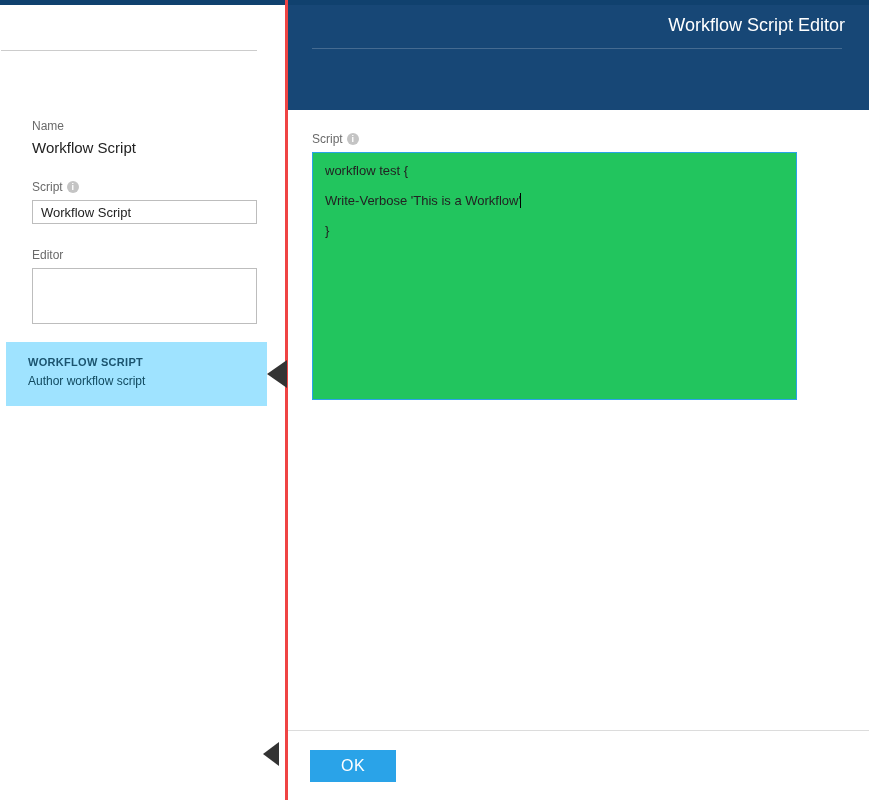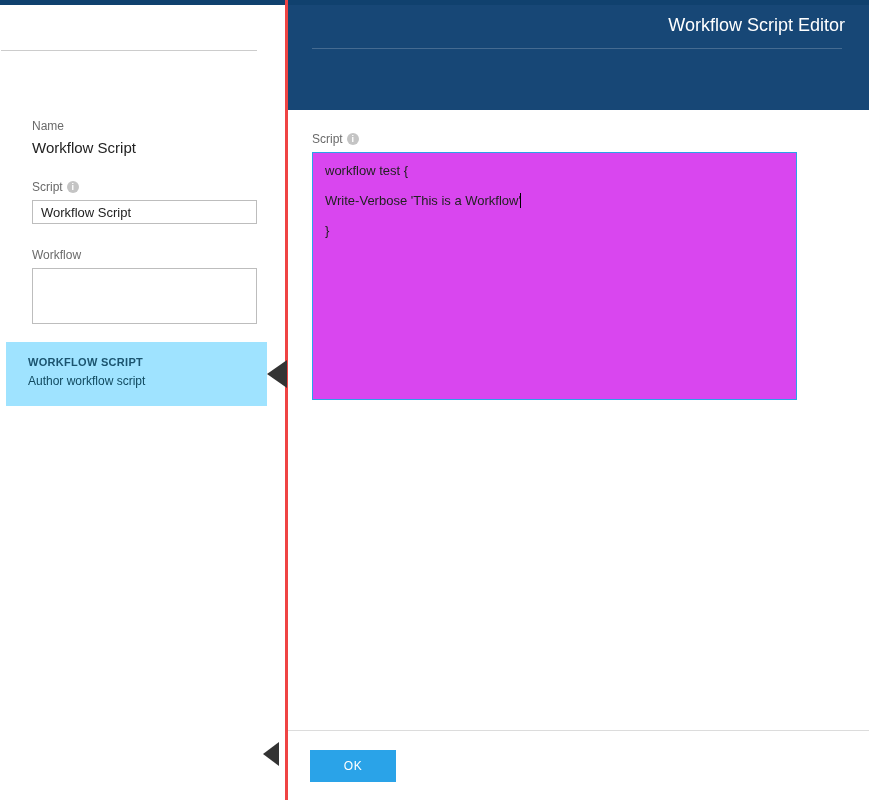--- a/index.html
+++ b/index.html
@@ -67,38 +67,38 @@
       height: 105px; background: #174776; color: #fff;
       padding: 10px 24px 0 24px;
     }
     .right-header .title-row { font-size: 18px; font-weight: 300; padding-bottom: 12px; text-align: right; }
     .right-header .hr { height: 1px; background: rgba(255,255,255,.2); width: 530px; }
 
     .right-body { flex: 1; padding: 22px 24px 0 24px; position: relative; }
     .script-label { font-size: 12px; color: #6a6a6a; display: flex; align-items: center; gap: 4px; margin-bottom: 6px; }
     .script-box {
       width: 485px; height: 248px;
-      border: 1px solid #2aa3e8; background: #d946ef;
+      border: 1px solid #2aa3e8; background: #22c55e;
       padding: 10px 12px; font-size: 13px; color: #222;
       font-family: "Segoe UI", sans-serif;
       white-space: pre-wrap; overflow: auto;
     }
     .script-box .cursor {
       display: inline-block; width: 1px; height: 15px; background: #000;
       vertical-align: text-bottom; margin-left: -1px;
     }
 
     .right-footer {
       position: absolute; left: 0; right: 0; bottom: 0;
       height: 70px; border-top: 1px solid #dcdcdc; background: #fff;
       display: flex; align-items: center; padding-left: 22px;
     }
     .ok-button {
       width: 86px; height: 32px; background: #2aa3e8; color: #fff;
-      border: none; font-size: 12px; letter-spacing: .5px; cursor: pointer;
+      border: none; font-size: 16px; letter-spacing: .5px; cursor: pointer;
       font-family: inherit;
     }
 
     
   </style>
 </head>
 <body>
 
 <div class="container">
 
@@ -115,21 +115,21 @@
 
       <div class="field-group">
         <div class="field-label">
           <span>Script</span>
           <span class="info-icon">i</span>
         </div>
         <input class="text-input" type="text" value="Workflow Script" style="">
       </div>
 
       <div class="field-group">
-        <div class="field-label">Workflow</div>
+        <div class="field-label">Editor</div>
         <textarea class="comment-area" style=""></textarea>
       </div>
 
     </div>
 
     <div class="section-tile">
       <div class="title">WORKFLOW SCRIPT</div>
       <div class="subtitle">Author workflow script</div>
       <div class="section-arrow"></div>
     </div>

